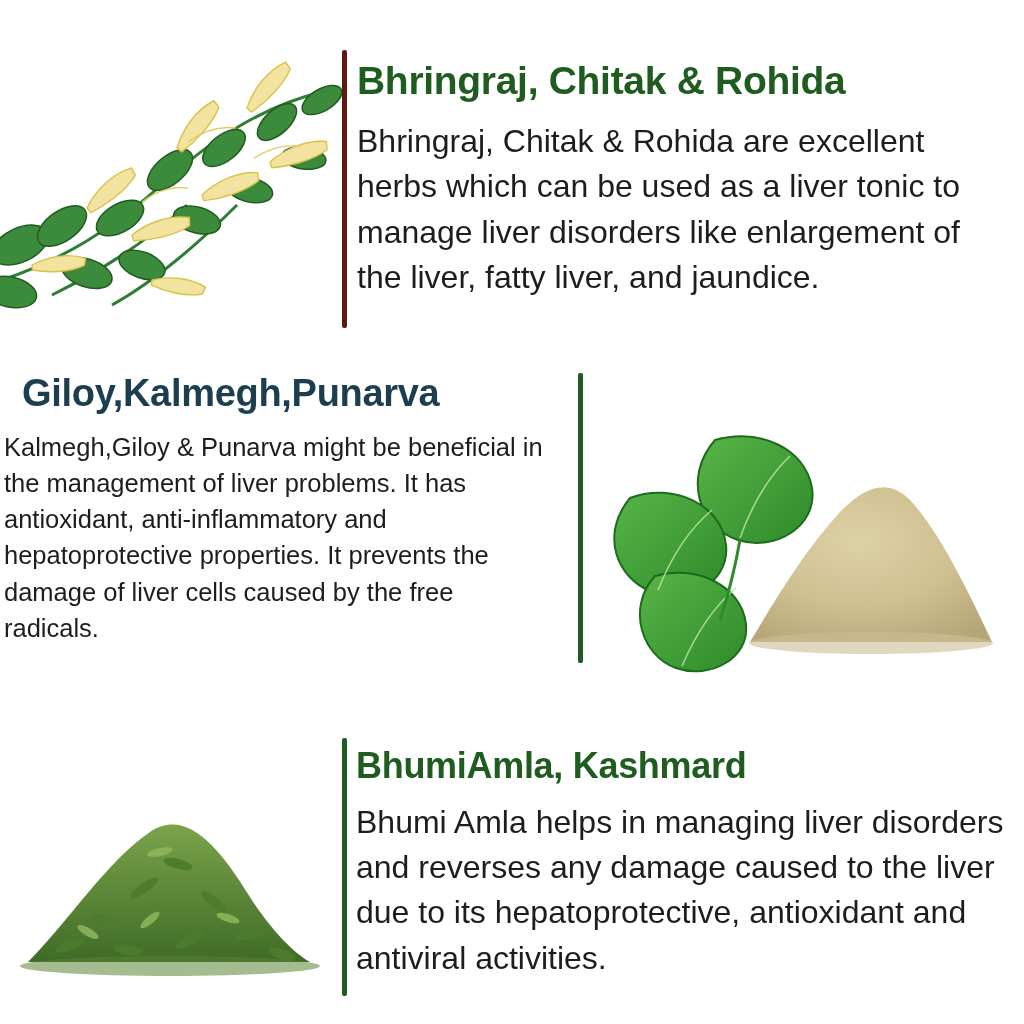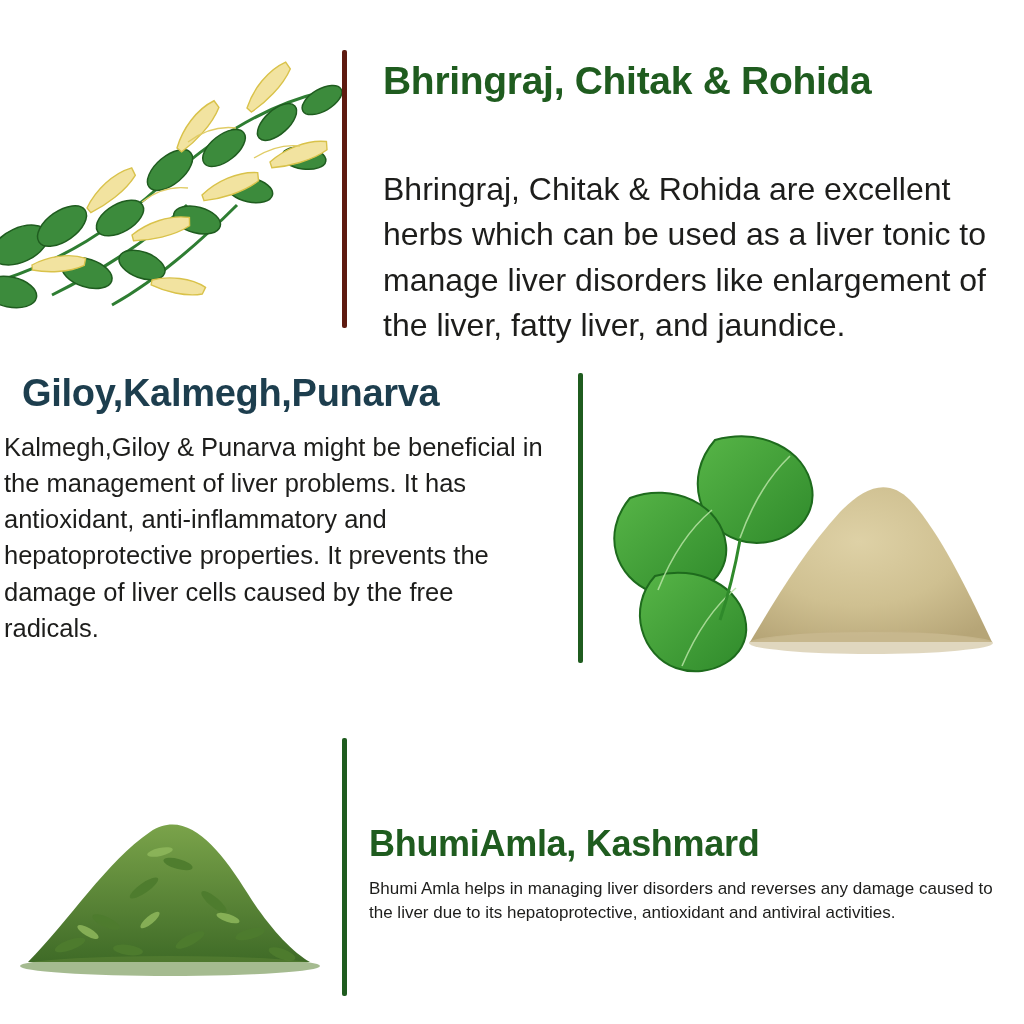--- a/index.html
+++ b/index.html
@@ -39,37 +39,37 @@
   }
 
   .sec-body {
     line-height: 1.42;
     color: #1d1d1b;
   }
 
   
   #section-1 { left: 342px; top: 50px; width: 665px; height: 280px; }
   #section-1 .divider { height: 278px; background: #5e1a10; }
-  #section-1 .text-block { padding-left: 36px; gap: 48px; }
+  #section-1 .text-block { padding-left: 10px; }
   #section-1 .sec-title { font-size: 39px; color: #1f5c1f; margin-top: 10px; }
   #section-1 .sec-body { font-size: 32px; margin-top: 16px; }
 
   
   #section-2 { left: 0px; top: 373px; width: 600px; height: 300px; }
   #section-2 .text-block { padding-right: 28px; align-items: flex-start; width: 578px; }
   #section-2 .divider { height: 290px; background: #1f5c1f; }
   #section-2 .sec-title { font-size: 38px; color: #1d3e4e; margin-left: 22px; }
   #section-2 .sec-body { font-size: 25.5px; margin-top: 14px; margin-left: 4px; }
 
   
   #section-3 { left: 342px; top: 738px; width: 665px; height: 265px; }
   #section-3 .divider { height: 258px; background: #1f5c1f; }
-  #section-3 .text-block { padding-left: 22px; justify-content: center; }
+  #section-3 .text-block { padding-left: 9px; }
   #section-3 .sec-title { font-size: 36px; color: #1f5c1f; margin-top: 8px; }
-  #section-3 .sec-body { font-size: 17px; margin-top: 14px; }
+  #section-3 .sec-body { font-size: 32px; margin-top: 14px; }
 
   
   .art { position: absolute; }
 
   #art-honeysuckle { left: -8px; top: 30px; width: 350px; height: 290px; }
   #art-giloy { left: 600px; top: 400px; width: 424px; height: 280px; }
   #art-bhumiamla { left: 10px; top: 790px; width: 320px; height: 200px; }
 
   .art svg { display: block; width: 100%; height: 100%; }
 </style>

